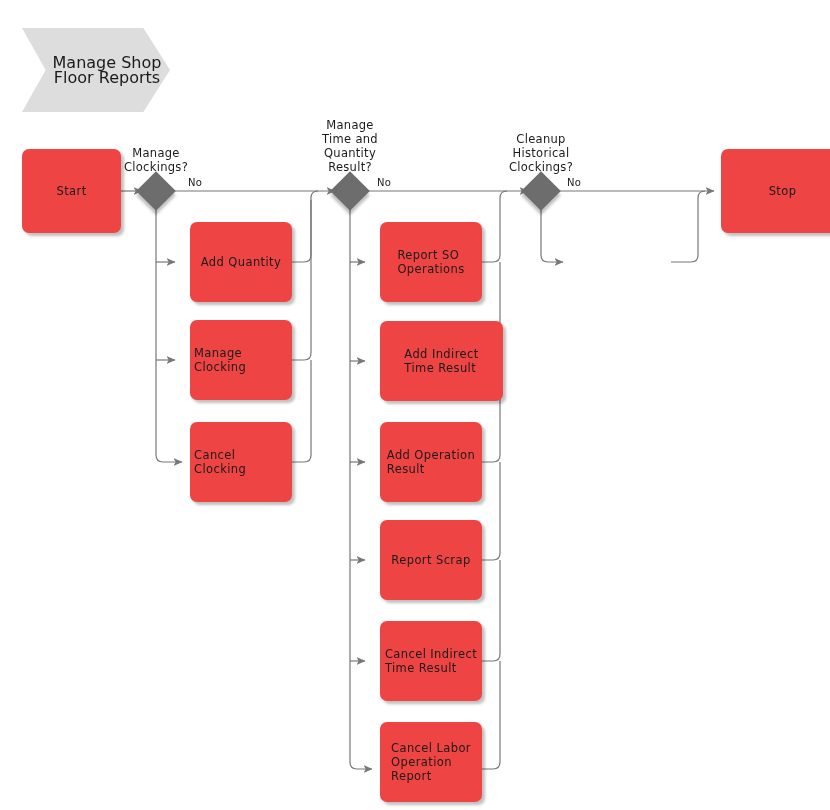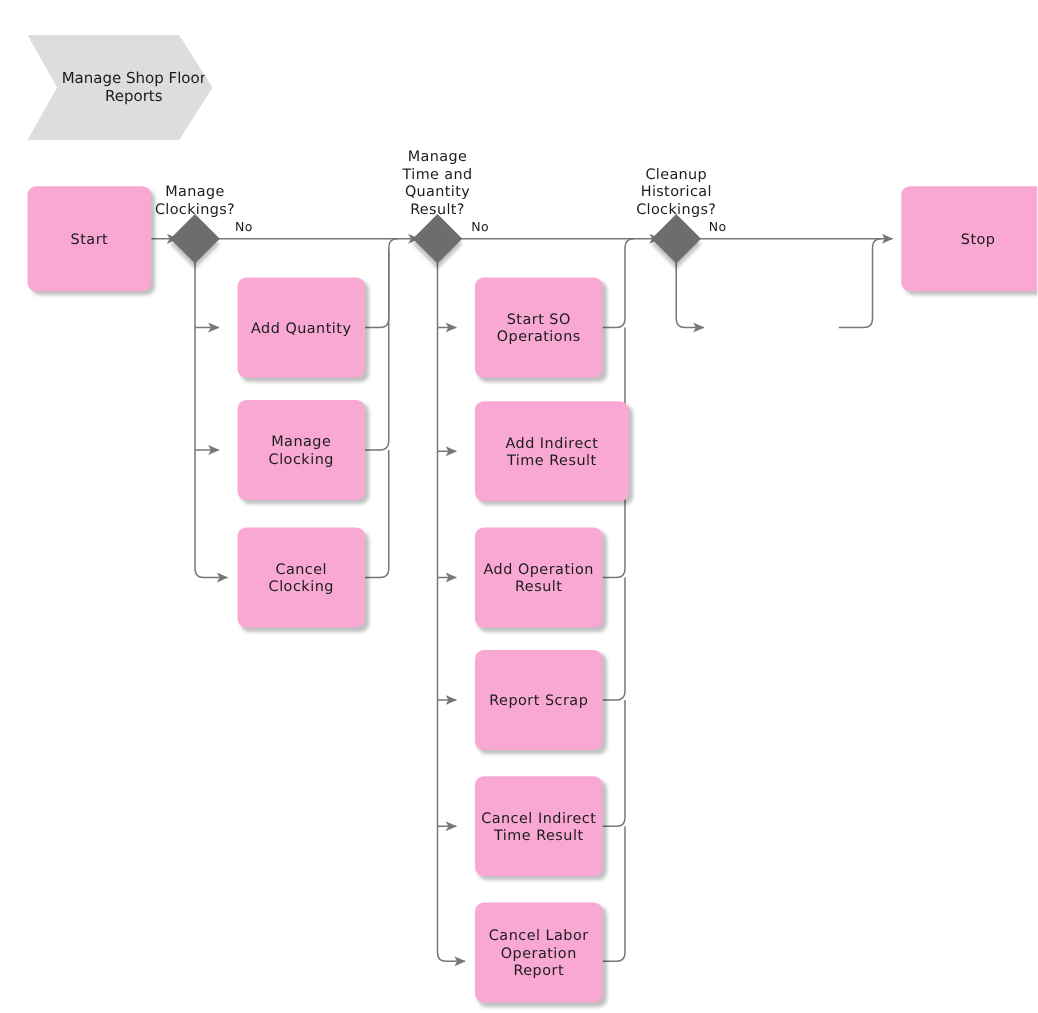--- a/index.html
+++ b/index.html
@@ -28,38 +28,38 @@
 
   
   .banner {
     position: absolute;
     display: flex;
     align-items: center;
     justify-content: center;
     text-align: center;
     background: #dddddd;
     color: #1b1b1b;
-    font-size: 12px;
+    font-size: 16px;
     line-height: 15px;
     clip-path: polygon(0% 0%, 82% 0%, 100% 50%, 82% 100%, 0% 100%, 16% 50%);
     filter: drop-shadow(3px 3px 2px rgba(0,0,0,0.28));
   }
   .banner span { display: block; padding-left: 22px; }
 
   
   .node {
     position: absolute;
     box-sizing: border-box;
-    background: #f9a8d4;
+    background: #ef4444;
     border-radius: 7px;
     box-shadow: 3px 3px 3px rgba(0,0,0,0.25);
     display: flex;
     align-items: center;
     justify-content: center;
-    text-align: center;
+    text-align: left;
     color: #1b1b1b;
     font-size: 11.5px;
     line-height: 14px;
     letter-spacing: 0.4px;
     padding: 2px 4px;
   }
 
   
   .diamond {
     position: absolute;
@@ -167,21 +167,21 @@
   </div>
 
   <div class="diamond" style="left:336px; top:177px;"></div>
   <div class="label" style="left:300px; top:118px; width:100px;">Manage
 Time and
 Quantity
 Result?</div>
   <div class="edge-label" style="left:377px; top:176px;">No</div>
 
   <div class="node" style="left:380px; top:222px; width:102px; height:80px;">
-    <span style="white-space:pre-line;">Start SO
+    <span style="white-space:pre-line;">Report SO
 Operations</span>
   </div>
   <div class="node" style="left:380px; top:321px; width:123px; height:80px;">
     <span style="white-space:pre-line;">Add Indirect
 Time Result</span>
   </div>
   <div class="node" style="left:380px; top:422px; width:102px; height:80px;">
     <span style="white-space:pre-line;">Add Operation
 Result</span>
   </div>

